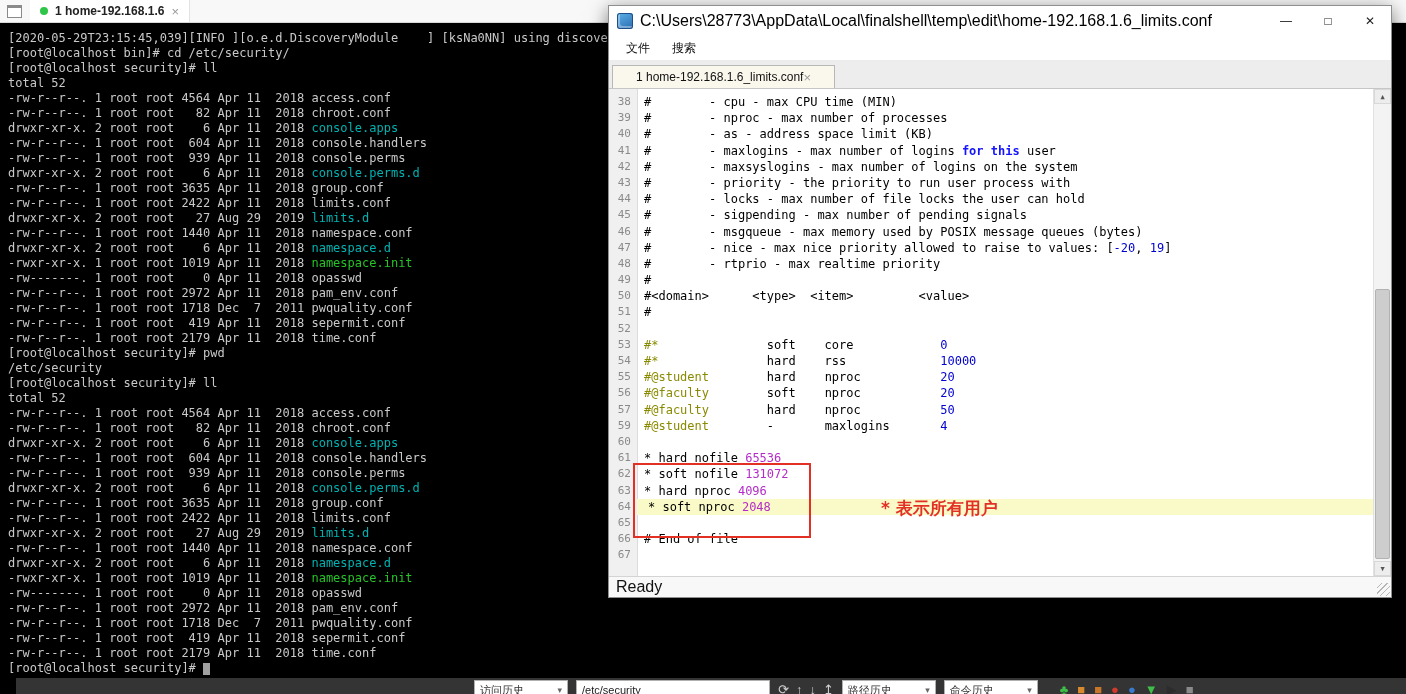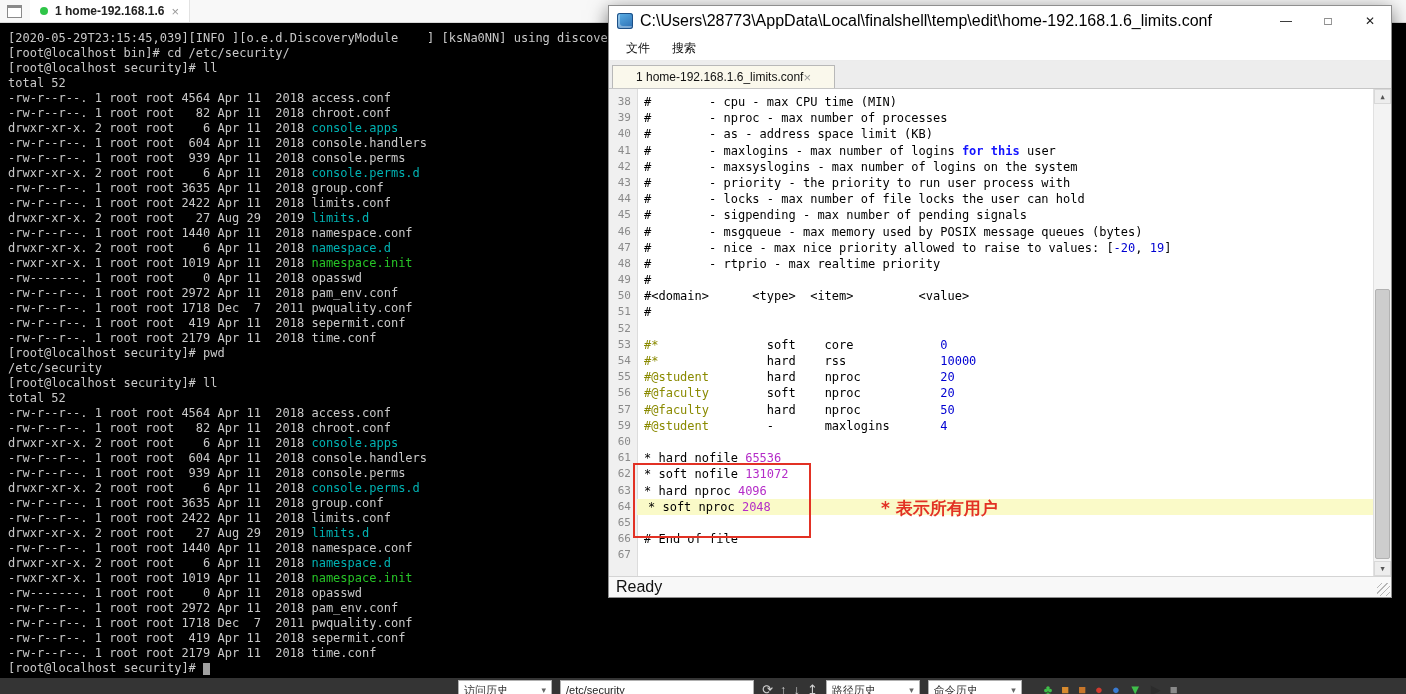--- a/index.html
+++ b/index.html
@@ -18,21 +18,21 @@
   .tab-close{color:#999;font-weight:normal;font-size:13px;cursor:default;}
   
   .terminal{position:absolute;top:23px;left:0;right:0;bottom:14px;background:#000;
     padding:8px 0 0 8px;font:12px "DejaVu Sans Mono","Liberation Mono",monospace;
     color:#c9c9c9;z-index:0;}
   .tline{height:15px;line-height:15px;white-space:pre;}
   .t-dir{color:var(--dir-cyan,#00b2b2);}
   .t-exec{color:var(--exec-green,#27c427);}
   .t-cur{display:inline-block;width:7px;height:12px;background:#a0a0a0;vertical-align:-2px;}
   
-  .bottom-bar{position:absolute;left:0;right:0;bottom:0;height:14px;background:#343434;
+  .bottom-bar{position:absolute;left:16px;right:0;bottom:0;height:14px;background:#343434;
     overflow:hidden;display:flex;align-items:flex-start;gap:8px;padding:2px 0 0 458px;z-index:2;}
   .combo{height:20px;box-sizing:border-box;background:#fff;border:1px solid #b0b0b0;
     font-size:11px;color:#333;display:flex;align-items:center;justify-content:space-between;
     min-width:94px;padding:0 5px;flex:0 0 auto;}
   .combo .caret{color:#666;font-size:9px;margin-left:8px;}
   .pathbox{height:20px;box-sizing:border-box;background:#fff;border:1px solid #b0b0b0;
     font-size:11px;color:#222;display:flex;align-items:center;width:194px;padding:0 5px;flex:0 0 auto;}
   .navicons{display:flex;gap:7px;align-items:center;height:20px;flex:0 0 auto;}
   .navic{color:#d2d2d2;font-size:13px;line-height:20px;}
   .quickicons{display:flex;gap:9px;align-items:center;height:20px;margin-left:14px;flex:0 0 auto;}

